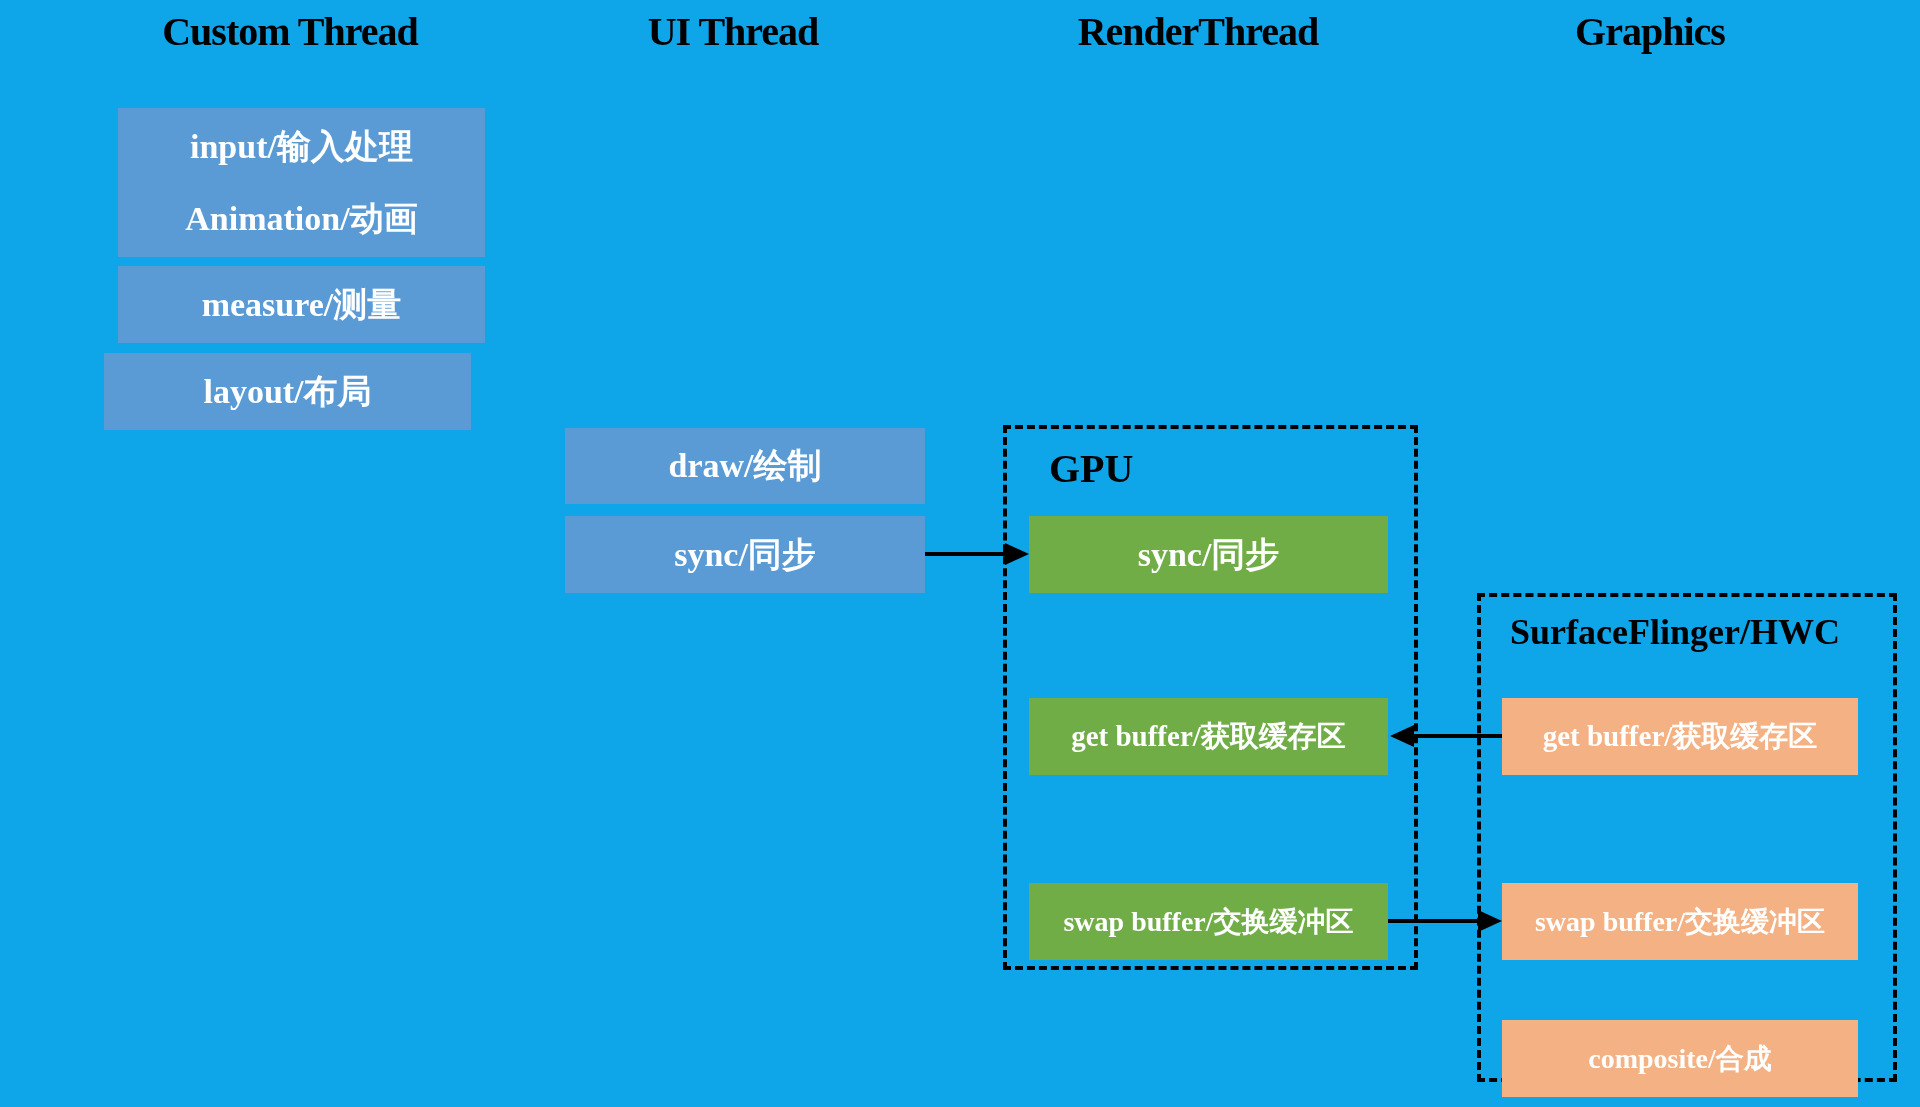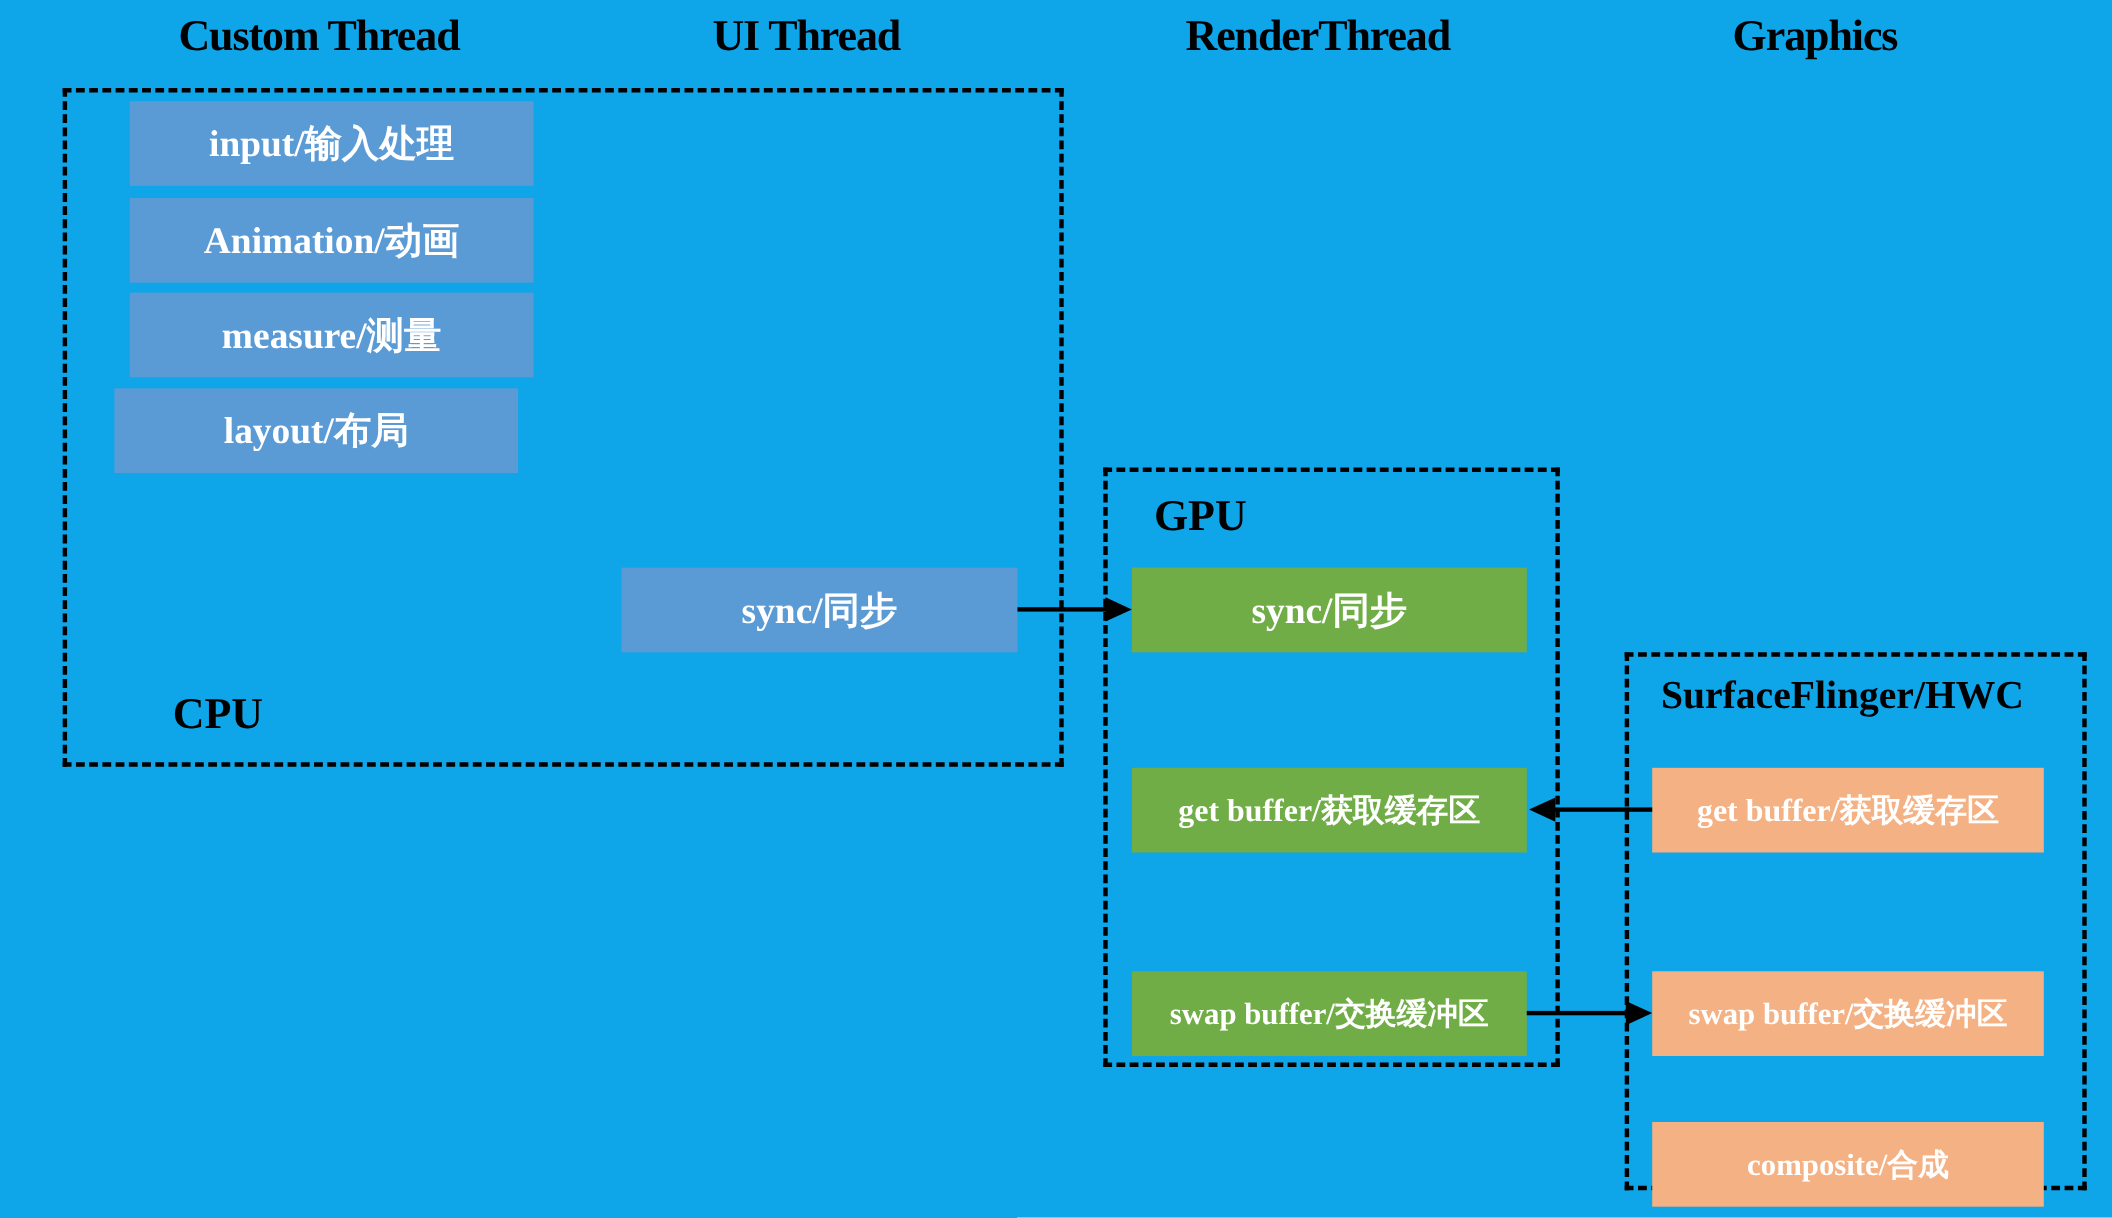--- a/index.html
+++ b/index.html
@@ -74,29 +74,27 @@
 </head>
 <body>
 
 <div class="canvas">
 
   <div class="col-header" style="left:290px;">Custom Thread</div>
   <div class="col-header" style="left:733px;">UI Thread</div>
   <div class="col-header" style="left:1198px;">RenderThread</div>
   <div class="col-header" style="left:1650px;">Graphics</div>
 
-  <div class="group-box" style="left:57px; top:80px; width:910px; height:617px;">
-    <div class="group-label" style="left:96px; top:541px;">CPU</div>
-  </div>
 
-  <div class="step-box blue fs-big" style="left:118px; top:92px;  width:367px; height:77px;">input/输入处理</div>
+  <div class="step-box blue fs-big" style="left:118px; top:108px;  width:367px; height:77px;">input/输入处理</div>
   <div class="step-box blue fs-big" style="left:118px; top:180px; width:367px; height:77px;">Animation/动画</div>
   <div class="step-box blue fs-big" style="left:118px; top:266px; width:367px; height:77px;">measure/测量</div>
   <div class="step-box blue fs-big" style="left:104px; top:353px; width:367px; height:77px;">layout/布局</div>
 
+  <div class="step-box blue fs-big" style="left:565px; top:428px; width:360px; height:76px;">draw/绘制</div>
   <div class="step-box blue fs-big" style="left:565px; top:516px; width:360px; height:77px;">sync/同步</div>
 
   <div class="group-box" style="left:1003px; top:425px; width:415px; height:545px;">
     <div class="group-label" style="left:42px; top:16px;">GPU</div>
   </div>
 
   <div class="step-box green fs-big" style="left:1029px; top:516px; width:359px; height:77px;">sync/同步</div>
   <div class="step-box green fs-med" style="left:1029px; top:698px; width:359px; height:77px;">get buffer/获取缓存区</div>
   <div class="step-box green fs-small" style="left:1029px; top:883px; width:359px; height:77px;">swap buffer/交换缓冲区</div>
 

